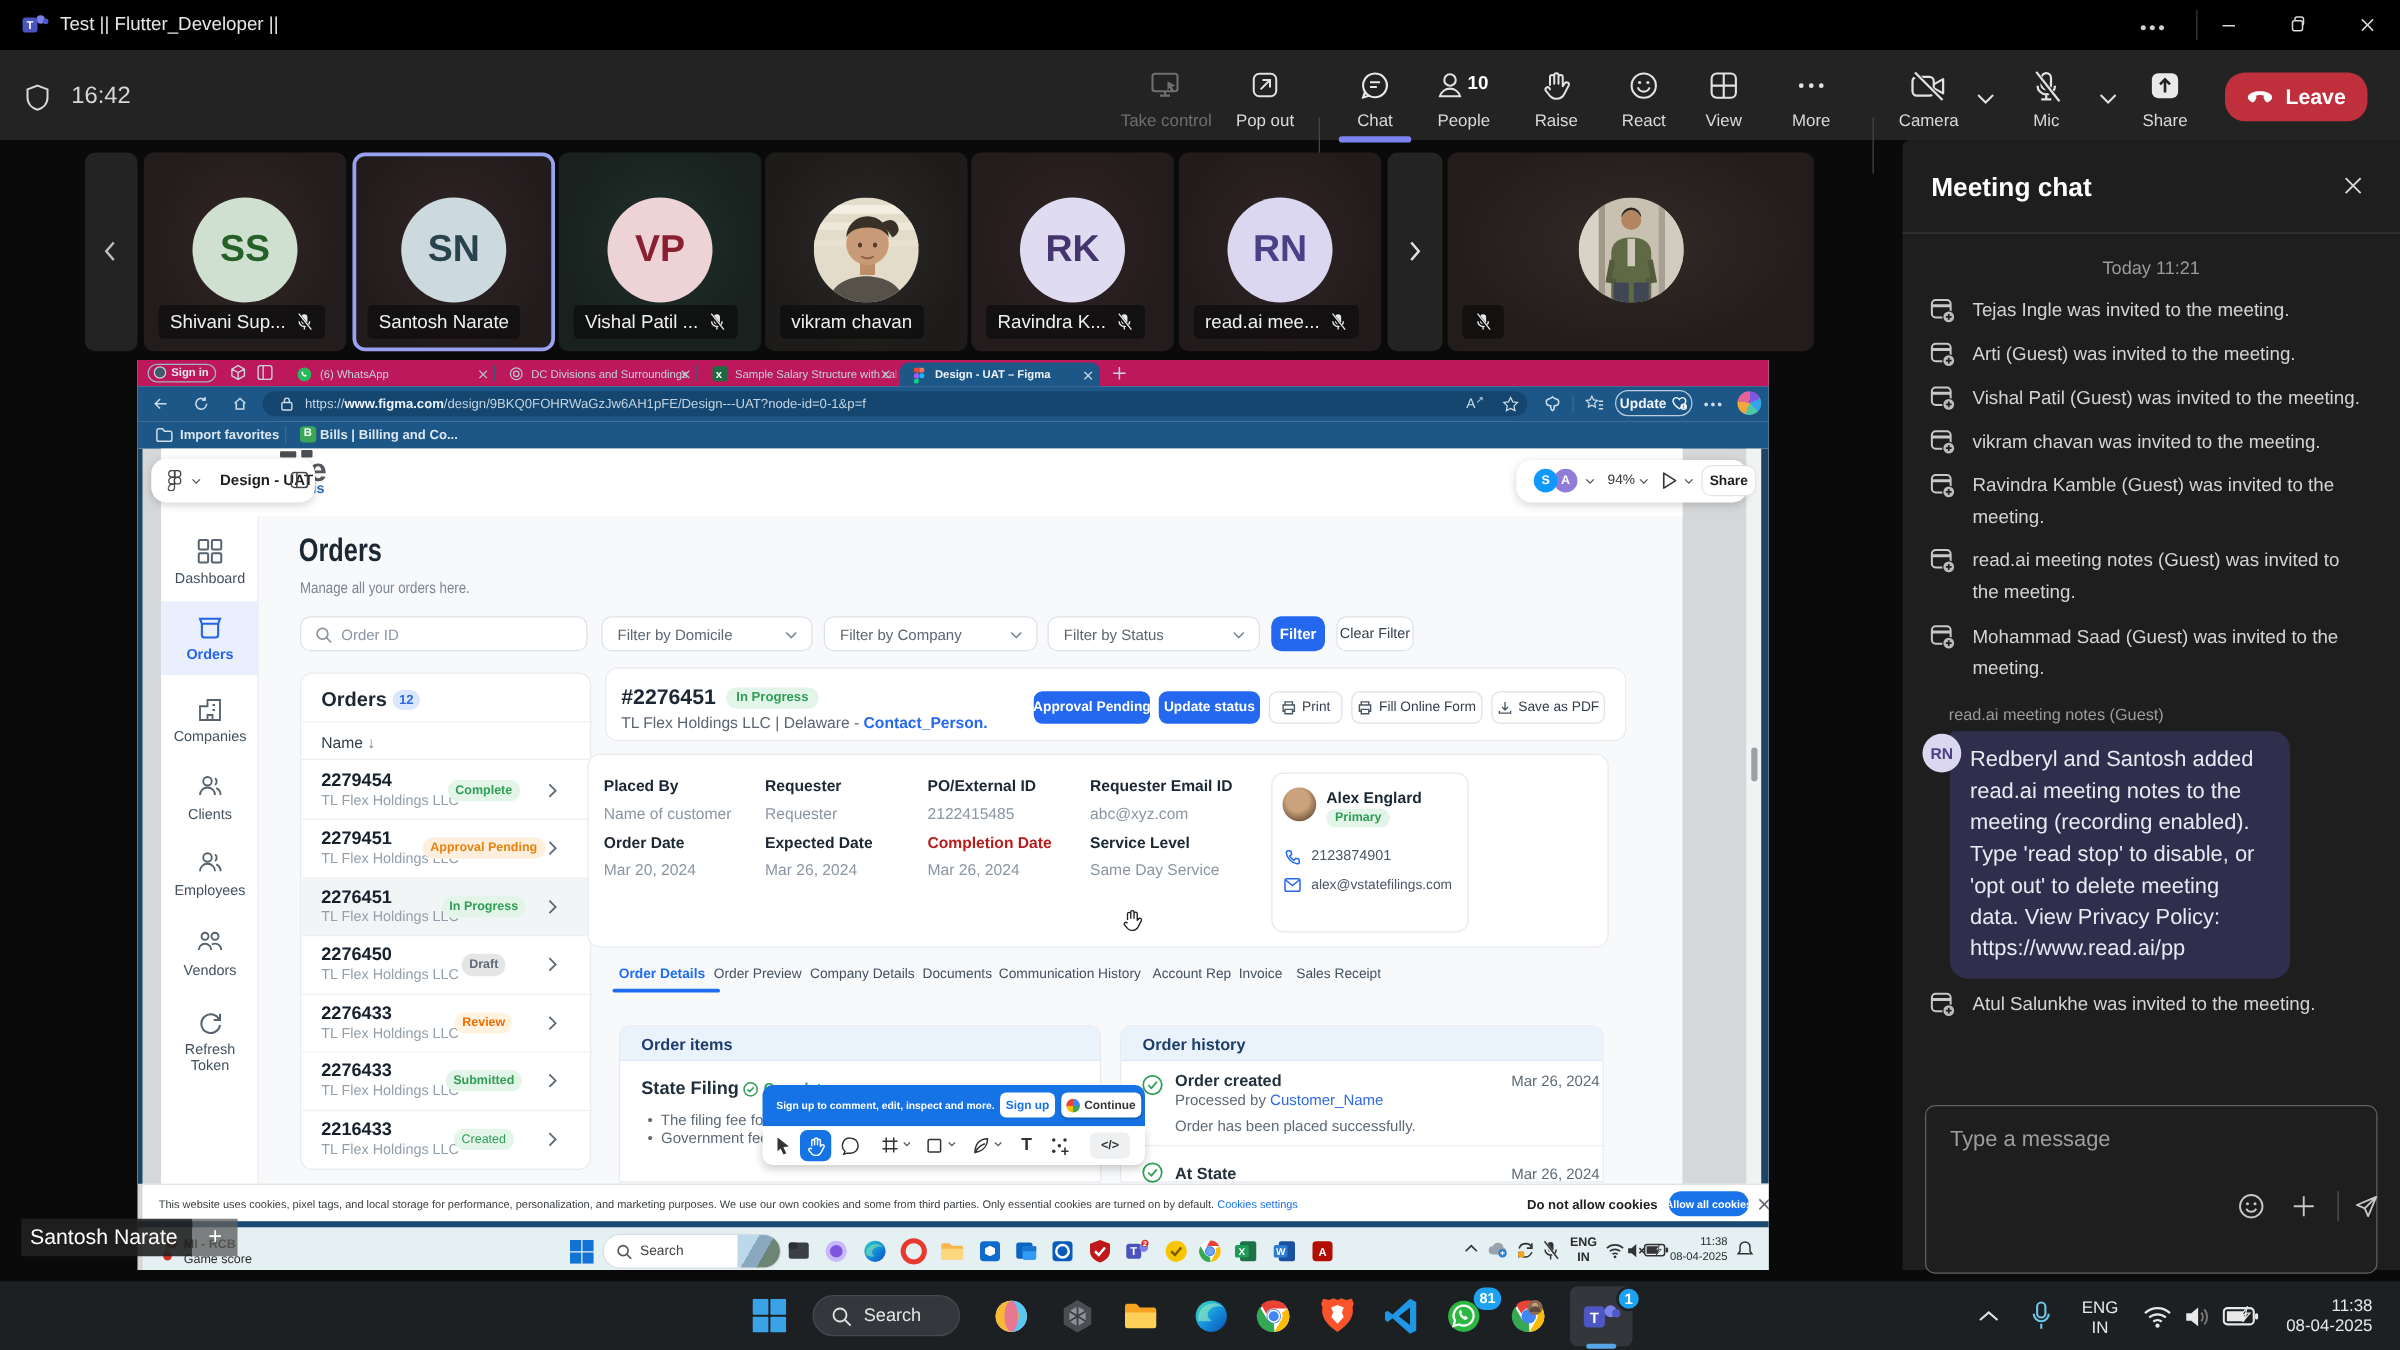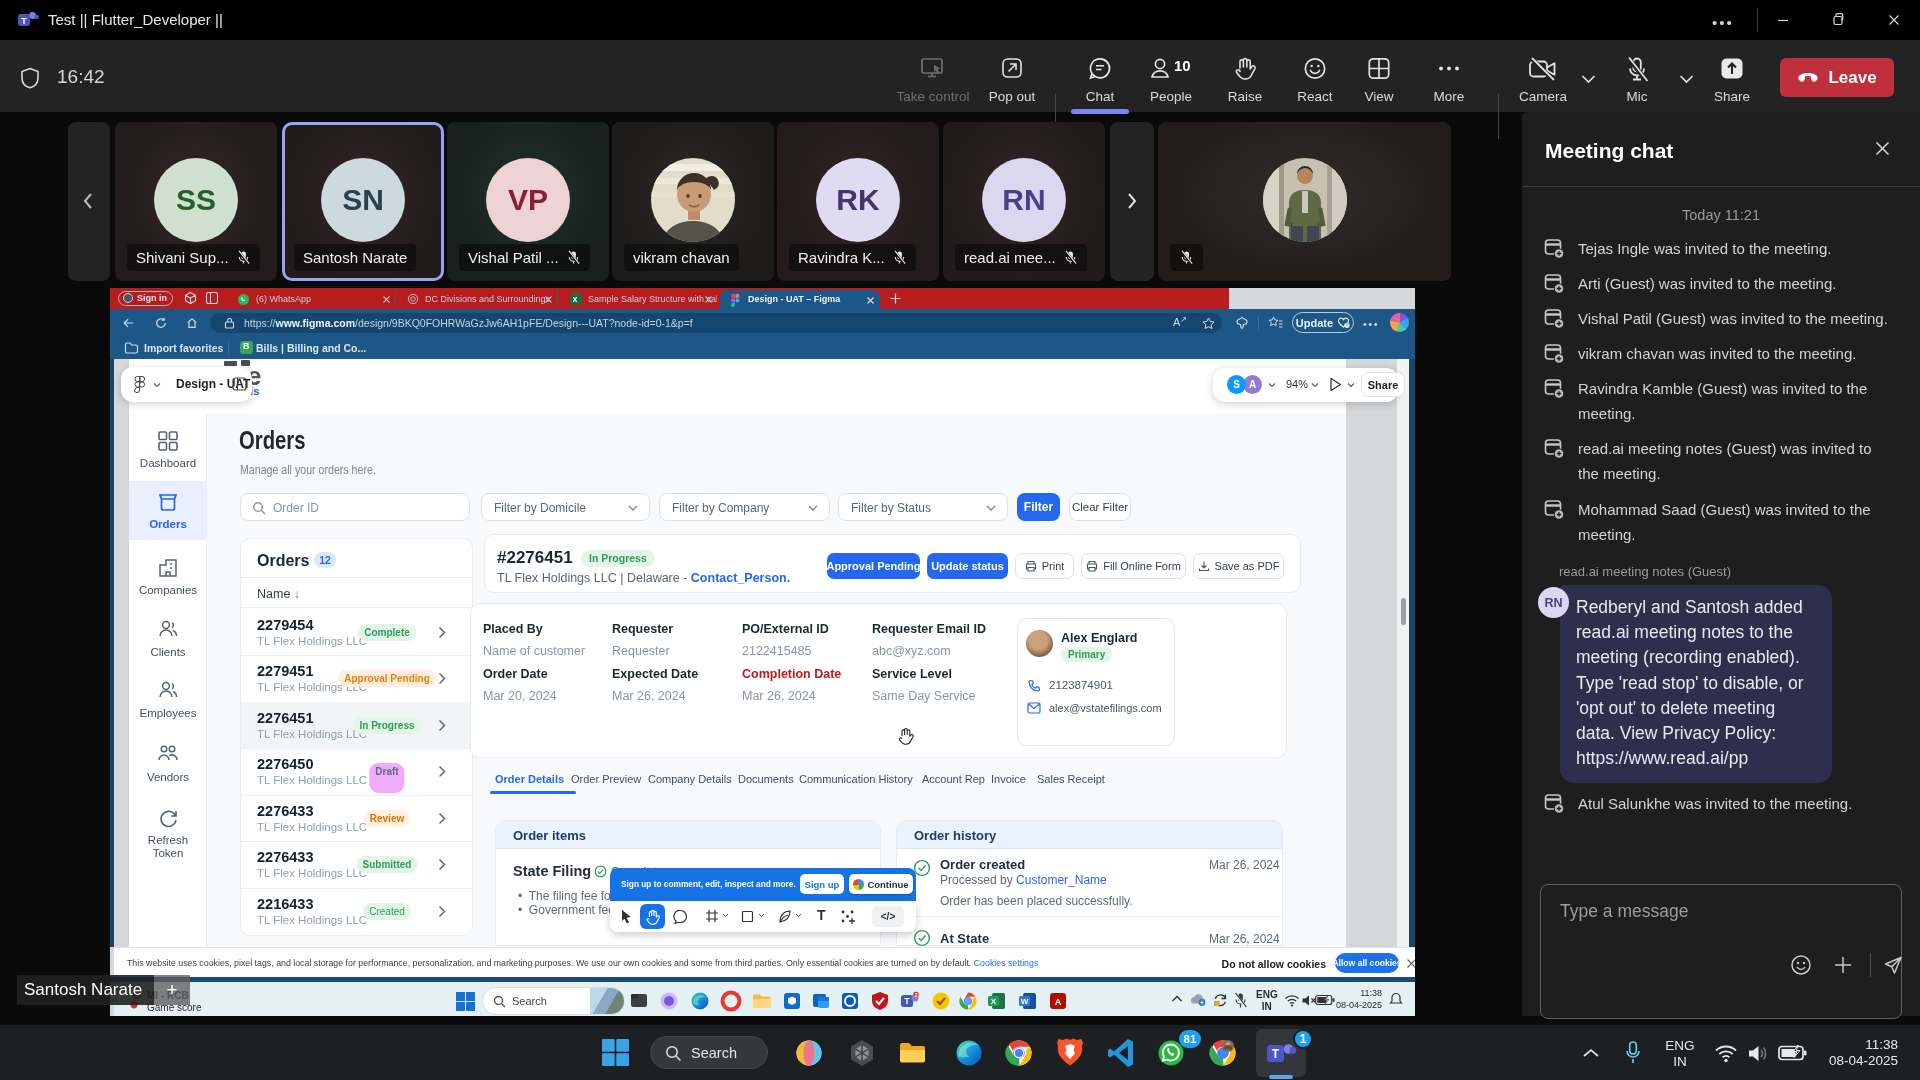--- a/index.html
+++ b/index.html
@@ -20,21 +20,21 @@
 .tile { position:absolute; top:122px; height:159px; border-radius:8px; overflow:hidden; }
 .avatar { position:absolute; left:50%; top:36px; transform:translateX(-50%); width:84px; height:84px; border-radius:50%; font-size:30px; font-weight:bold; display:flex; align-items:center; justify-content:center; }
 .nlabel { position:absolute; left:12px; bottom:10px; height:27px; background:rgba(12,12,12,0.72); border-radius:4px; color:#f0f0f0; font-size:15px; display:flex; align-items:center; padding:0 9px; gap:7px; white-space:nowrap; }
 
 #chat { position:absolute; left:1522px; top:112px; width:398px; height:904px; background:#1e1e1e; border-radius:6px 0 0 0; }
 .cmsg { position:absolute; left:56px; font-size:15px; color:#d4d4d4; line-height:24.5px; width:310px; }
 .cicon { position:absolute; left:21px; }
 
 #share { position:absolute; left:110px; top:288px; width:1305px; height:728px; background:#d5d7d9; overflow:hidden; }
 
-#tabbar { position:absolute; left:0; top:0; width:1119px; height:21px; background:#b91c1c; }
+#tabbar { position:absolute; left:0; top:0; width:1305px; height:21px; background:#be185d; }
 #navbar { position:absolute; left:0; top:21px; width:1305px; height:28px; background:#1d5787; }
 #bookbar { position:absolute; left:0; top:49px; width:1305px; height:22px; background:#1d5787; }
 .tab { position:absolute; top:3px; height:18px; font-size:9px; color:#c3d2e0; white-space:nowrap; overflow:hidden;text-align:center; }
 
 #canvas { position:absolute; left:0; top:71px; width:1305px; height:588px; background:#d5d7d9; }
 #app { position:absolute; left:19px; top:0; width:1217px; height:588px; background:#f8f9fb; }
 #sidebar { position:absolute; left:0; top:54px; width:78px; height:534px; background:#fff; border-right:1px solid #ececee; }
 .sbitem { position:absolute; width:78px; text-align:center; font-size:11.5px; color:#42505e; }
 
 .card { position:absolute; background:#fff; border:1px solid #e8ebef; border-radius:10px; }
@@ -163,21 +163,21 @@
     <svg class="abs" style="left:1678px;top:33px" width="17" height="12" viewBox="0 0 17 12">
         <path d="M2.5 3 l6 6 6-6" fill="none" stroke="#e2e2e2" stroke-width="1.6"></path>
       </svg>
     <div class="tbtn" style="left:1699px;width:66px">
       <svg width="26" height="25" viewBox="0 0 26 25">
           <rect x="2.5" y="2.5" width="21" height="20" rx="5" fill="#e9e9e9"></rect>
           <path d="M13 18 V8.2 M9 11.5 l4-4 4 4" fill="none" stroke="#232323" stroke-width="2.1"></path>
         </svg>
       <div class="lbl">Share</div>
     </div>
-    <div class="abs" style="left:1780px;top:18px;width:114px;height:39px;background:#c0303c;border-radius:6px;color:#fff;display:flex;align-items:center;justify-content:center;gap:9px;font-size:17px;font-weight:bold">
+    <div class="abs" style="left:1780px;top:18px;width:114px;height:39px;background:#c0303c;border-radius:16px;color:#fff;display:flex;align-items:center;justify-content:center;gap:9px;font-size:17px;font-weight:bold">
       <svg width="22" height="11" viewBox="0 0 22 11">
           <path d="M11 1 C6 1 2.8 2.6 1.6 4.6 c-0.7 1.2-0.3 2.6 0.6 3.4 l1.7 1.4 c0.9 0.7 2.2 0.5 2.8-0.5 l1.2-2.1 c0.4-0.8 0.3-1.7-0.4-2.2 2.2-0.8 4.8-0.8 7 0 -0.7 0.5-0.8 1.4-0.4 2.2 l1.2 2.1 c0.6 1 1.9 1.2 2.8 0.5 l1.7-1.4 c0.9-0.8 1.3-2.2 0.6-3.4 C19.2 2.6 16 1 11 1 Z" fill="#fff"></path>
         </svg>
       Leave
     </div>
   </div>
 
   <div class="tile" style="left:68px;width:42px;background:#232323"></div>
   <svg class="abs" style="left:80px;top:191px" width="16" height="20" viewBox="0 0 16 20">
       <path d="M11 3 l-6 7 6 7" fill="none" stroke="#bdbdbd" stroke-width="2"></path>
@@ -590,21 +590,21 @@
           <div class="abs" style="left:0;top:162.5px;width:233px;height:46.5px;background:#f2f5f6"></div>
           <div class="abs" style="left:16px;top:170.5px;font-size:14.5px;font-weight:bold;color:#16202c">2276451</div>
           <div class="abs" style="left:16px;top:188.5px;font-size:11.5px;color:#93a0ab">TL Flex Holdings LLC</div>
           <div class="abs" style="left:146px;top:177.5px;height:17px;padding:0 6px;background:#e3f4e9;border-radius:9px;white-space:nowrap;color:#2f9e55;font-size:10px;font-weight:bold;line-height:17px;transform:translateX(-50%)">In Progress</div>
           <svg class="abs" style="left:196px;top:179.5px" width="10" height="13" viewBox="0 0 10 13">
               <path d="M2.5 1.5 l5 5 -5 5" fill="none" stroke="#5f6b77" stroke-width="1.5"></path>
             </svg>
           <div class="abs" style="left:0;top:209.0px;width:233px;height:1px;background:#eceff2"></div>
           <div class="abs" style="left:16px;top:217.0px;font-size:14.5px;font-weight:bold;color:#16202c">2276450</div>
           <div class="abs" style="left:16px;top:235.0px;font-size:11.5px;color:#93a0ab">TL Flex Holdings LLC</div>
-          <div class="abs" style="left:146px;top:224.0px;height:30px;padding:0 6px;background:#f0abfc;border-radius:9px;white-space:nowrap;color:#5f6b76;font-size:10px;font-weight:bold;line-height:17px;transform:translateX(-50%)">Draft</div>
+          <div class="abs" style="left:146px;top:224.0px;height:18px;padding:0 6px;background:#e5e5e5;border-radius:9px;white-space:nowrap;color:#5f6b76;font-size:10px;font-weight:bold;line-height:17px;transform:translateX(-50%)">Draft</div>
           <svg class="abs" style="left:196px;top:226.0px" width="10" height="13" viewBox="0 0 10 13">
               <path d="M2.5 1.5 l5 5 -5 5" fill="none" stroke="#5f6b77" stroke-width="1.5"></path>
             </svg>
           <div class="abs" style="left:0;top:255.5px;width:233px;height:1px;background:#eceff2"></div>
           <div class="abs" style="left:16px;top:263.5px;font-size:14.5px;font-weight:bold;color:#16202c">2276433</div>
           <div class="abs" style="left:16px;top:281.5px;font-size:11.5px;color:#93a0ab">TL Flex Holdings LLC</div>
           <div class="abs" style="left:146px;top:270.5px;height:17px;padding:0 6px;background:#fff3e0;border-radius:9px;white-space:nowrap;color:#ef6c00;font-size:10px;font-weight:bold;line-height:17px;transform:translateX(-50%)">Review</div>
           <svg class="abs" style="left:196px;top:272.5px" width="10" height="13" viewBox="0 0 10 13">
               <path d="M2.5 1.5 l5 5 -5 5" fill="none" stroke="#5f6b77" stroke-width="1.5"></path>
             </svg>

